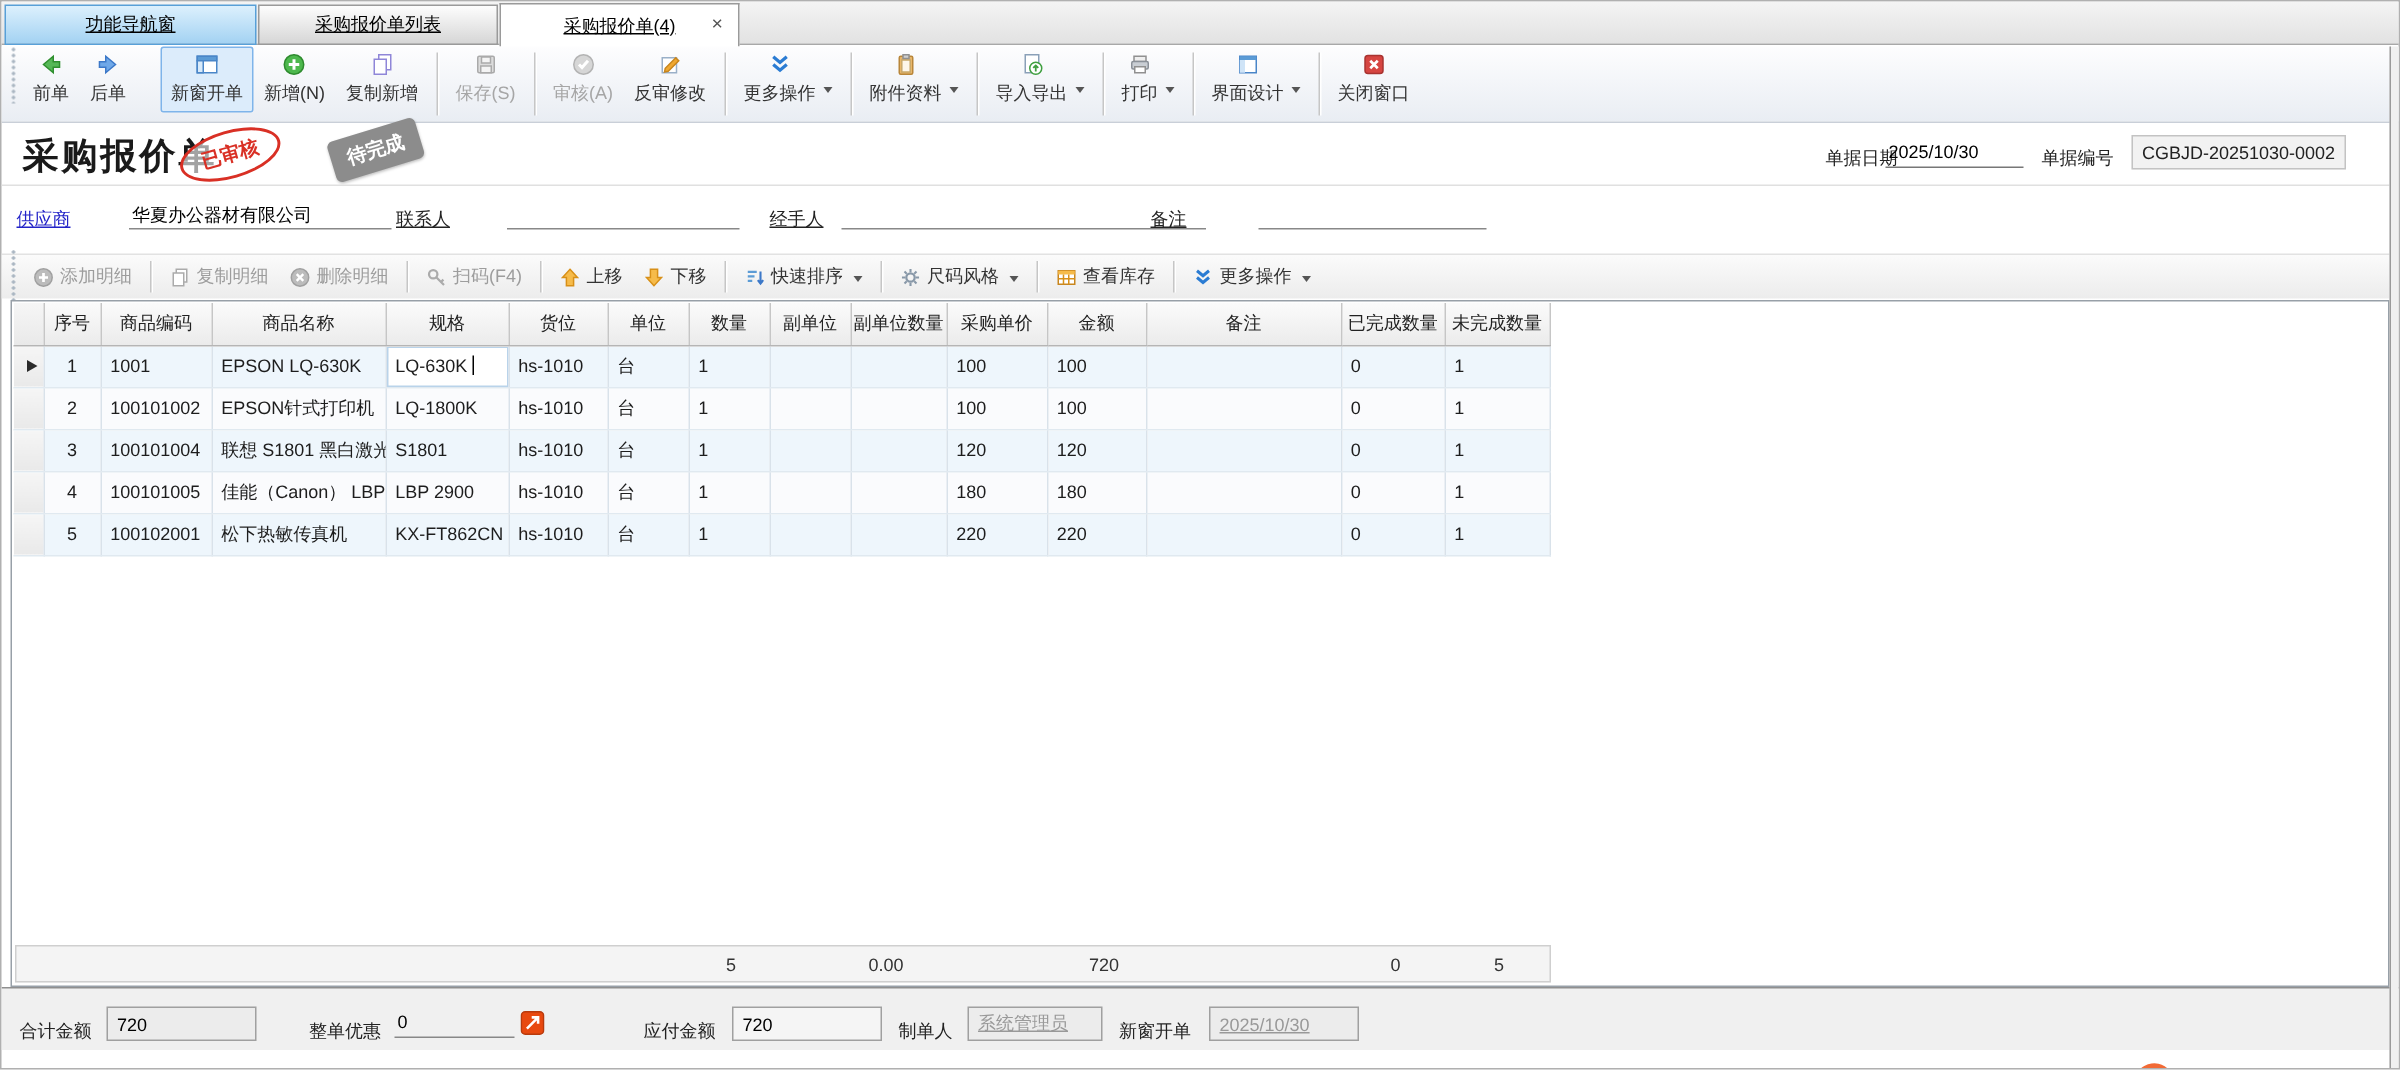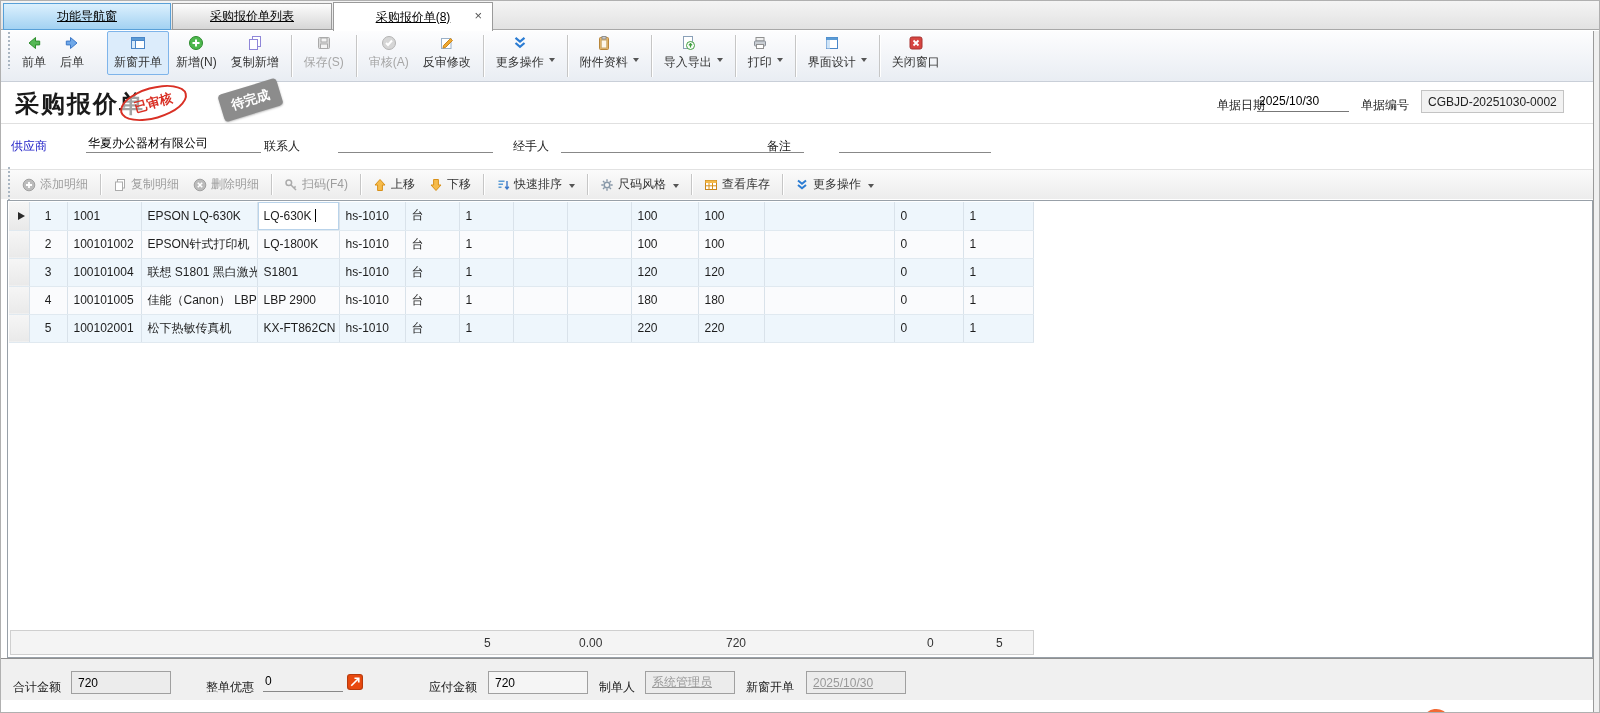--- a/index.html
+++ b/index.html
@@ -42,21 +42,21 @@
                background:#8c8c8c; color:#fff; border-radius:4px; padding:5px 11px;
                font-size:13px; font-weight:bold; box-shadow:0 1px 2px rgba(0,0,0,.25); }
   .hd-label { position:absolute; font-size:12px; color:#222; top:96px; }
   .hd-date-val { position:absolute; left:1256px; top:91px; width:92px; font-size:12px; color:#000;
                  border-bottom:1px solid #777; padding:2px 2px 3px; }
   .hd-no-box { position:absolute; left:1420px; top:89px; width:143px; height:23px; background:#f2f2f2;
                border:1px solid #c3c3c3; font-size:12px; color:#222; display:flex; align-items:center; padding-left:6px; }
   .title-sep { position:absolute; left:0; top:122px; width:1592px; border-top:1px solid #e0e0e0; }
 
   
-  .f-label { position:absolute; top:137px; font-size:12px; color:#222; }
+  .f-label { position:absolute; top:137px; font-size:12px; color:#222;text-decoration:underline; }
   .f-label.blue { color:#2323c8; }
   .f-input { position:absolute; top:131px; height:21px; border-bottom:1px solid #888;
              font-size:12px; color:#000; padding:3px 2px 0; }
 
   
   .dtoolbar { position:absolute; top:168px; left:0; width:1592px; height:30px;
               background:linear-gradient(#fbfbfb,#ececec); border-top:1px solid #e2e2e2;
               display:flex; align-items:center; padding:0 2px; }
   .dbtn { display:flex; align-items:center; gap:4px; padding:3px 7px; font-size:12px; color:#333; white-space:nowrap; }
   .dbtn.disabled { color:#9d9d9d; }
@@ -108,21 +108,21 @@
 <div class="screen">
 
   <div class="tabbar">
     <div class="tab tab-nav">
         <span>功能导航窗</span>
       </div>
     <div class="tab tab-list">
         <span>采购报价单列表</span>
       </div>
     <div class="tab tab-cur">
-      <span>采购报价单(8)</span>
+      <span>采购报价单(4)</span>
       <span class="tab-close">×</span>
     </div>
   </div>
 
   <div class="toolbar">
     <div class="grip"></div>
 
     <div class="tbtn">
         <div class="col">
       <span class="ticon">
@@ -439,20 +439,37 @@
           <col style="width:54px">
         <col style="width:54px">
           <col style="width:64px">
           <col style="width:67px">
           <col style="width:66px">
         <col style="width:130px">
           <col style="width:69px">
           <col style="width:70px">
       </colgroup>
       <tbody>
+          <tr>
+        <th class="ind"></th>
+        <th>序号</th>
+        <th>商品编码</th>
+        <th>商品名称</th>
+        <th>规格</th>
+        <th>货位</th>
+        <th>单位</th>
+        <th>数量</th>
+        <th>副单位</th>
+        <th>副单位数量</th>
+        <th>采购单价</th>
+        <th>金额</th>
+        <th>备注</th>
+        <th>已完成数量</th>
+        <th>未完成数量</th>
+      </tr>
       <tr class="odd">
         <td class="ind"><span class="tri"></span></td>
         <td class="c">1</td>
         <td>1001</td>
         <td>EPSON LQ-630K</td>
         <td class="editing"><span>LQ-630K</span><span class="caret"></span></td>
         <td>hs-1010</td>
         <td>台</td>
         <td>1</td>
         <td></td>

